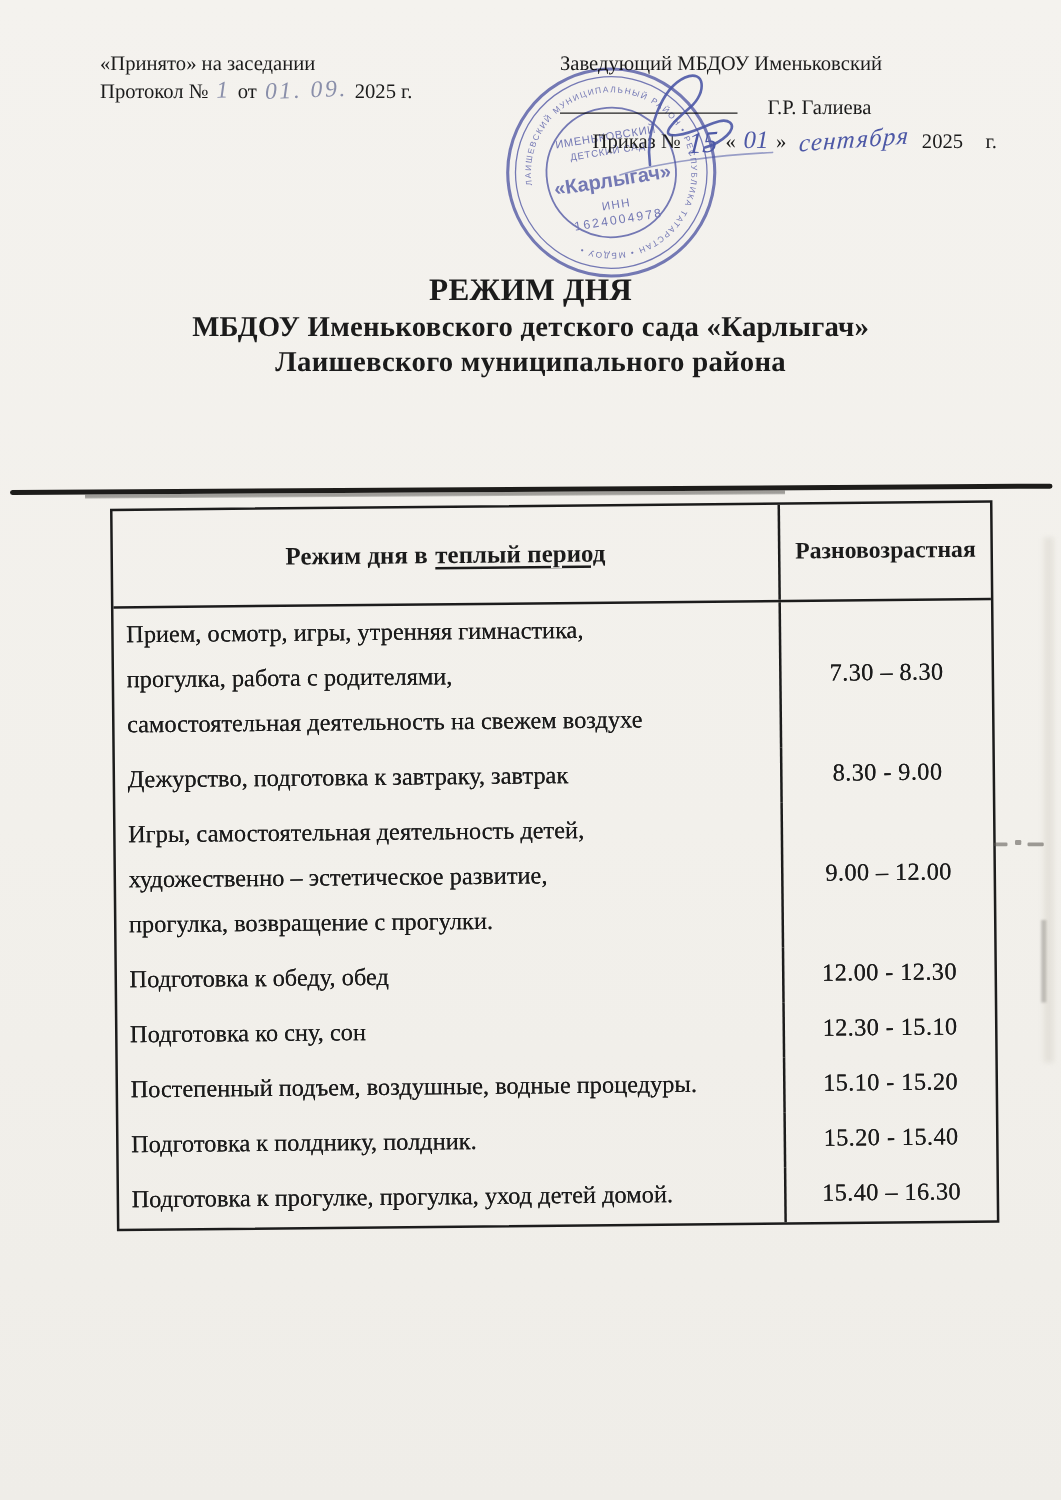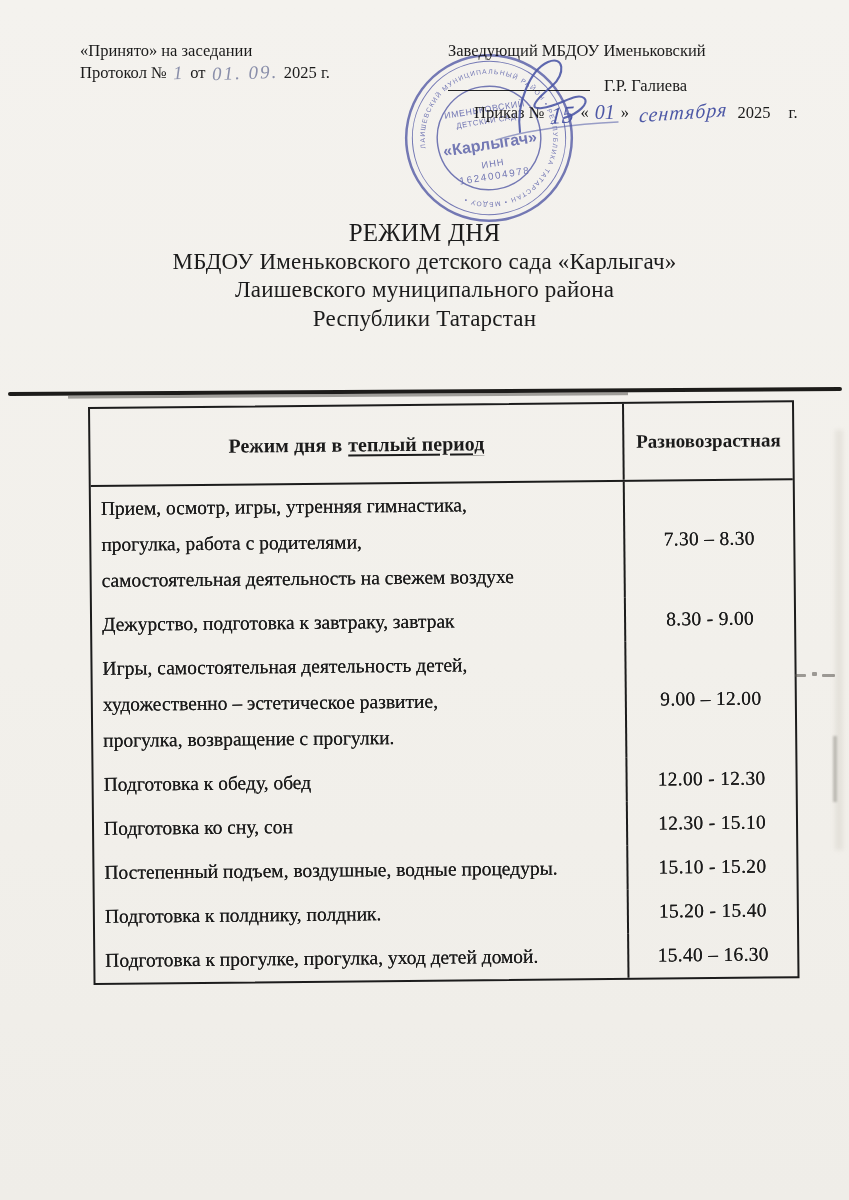--- a/index.html
+++ b/index.html
@@ -14,36 +14,36 @@
   
   .accepted{left:80px;top:40px;font-size:16.5px;line-height:22px;}
   .approved{left:448px;top:40px;font-size:16.5px;line-height:21px;width:380px;}
   .hw{font-style:italic;}
   .hw-gray{color:#8a8faa;font-size:19px;letter-spacing:2px;transform:rotate(-2deg);display:inline-block;}
   .hw-blue{color:#4d58a6;font-size:20px;display:inline-block;}
   .hw-tilt{transform:rotate(-4deg) skewX(-8deg);}
   .proto-line,.order-line{display:flex;align-items:center;gap:6px;}
   .sign-line{display:flex;align-items:baseline;margin-top:14px;}
   .sign-blank{display:inline-block;width:142px;border-bottom:1.6px solid #222;height:14px;}
-  .head-name{margin-left:14px;}
+  .head-name{margin-left:24px;}
   .order-line{margin-top:6px;position:relative;z-index:3;margin-left:26px;}
   .order-no{position:relative;top:3px;font-size:24px;}
   .month-hw{letter-spacing:1px;margin:0 4px;}
 
   
   .stamp{left:401px;top:50px;width:176px;height:176px;opacity:.82;
          mix-blend-mode:multiply;transform:rotate(-9deg);z-index:2;}
   .stamp text{font-family:"Liberation Sans","DejaVu Sans",sans-serif;}
 
   
   .signature{left:486px;top:52px;width:140px;height:92px;z-index:3;}
 
   
   .title-block{left:0;top:219px;width:849px;text-align:center;
-    font-weight:normal;font-size:23px;line-height:28.5px;letter-spacing:.2px;}
+    font-weight:bold;font-size:23px;line-height:28.5px;letter-spacing:.2px;}
   .title-block .t0{font-size:25px;}
 
   
   .heavy-line{left:8px;top:392px;width:834px;height:4px;background:#1d1c1a;
     transform:rotate(-0.35deg);transform-origin:left center;border-radius:2px;}
   .heavy-line::after{content:"";position:absolute;left:60px;top:4px;width:560px;height:3px;
     background:rgba(90,88,84,.55);filter:blur(.6px);}
 
   
   .table-wrap{left:88px;top:407px;width:702px;transform:rotate(-0.55deg);
@@ -123,21 +123,20 @@
 
 <svg class="abs signature" viewBox="0 0 140 92">
   <path d="M34,80 C30,52 44,18 62,10 C78,3 80,22 66,34 C52,46 40,58 56,56 C74,54 90,40 98,46 C104,51 92,62 78,66" fill="none" stroke="#4d58a6" stroke-width="2.1" stroke-linecap="round" opacity=".9"></path>
   <path d="M10,88 C40,78 90,72 132,70" fill="none" stroke="#4d58a6" stroke-width="1.4" stroke-linecap="round" opacity=".55"></path>
 </svg>
 
 <div class="abs title-block">
   <div class="t0">РЕЖИМ ДНЯ</div>
   <div>МБДОУ Именьковского детского сада «Карлыгач»</div>
   <div>Лаишевского муниципального района</div>
-  <div>Республики Татарстан</div>
 </div>
 
 <div class="abs heavy-line"></div>
 
 <div class="abs table-wrap">
   <div class="thead">
     <div class="th1">
       <span>Режим дня в</span>
       <span class="ul">теплый период</span>
     </div>

